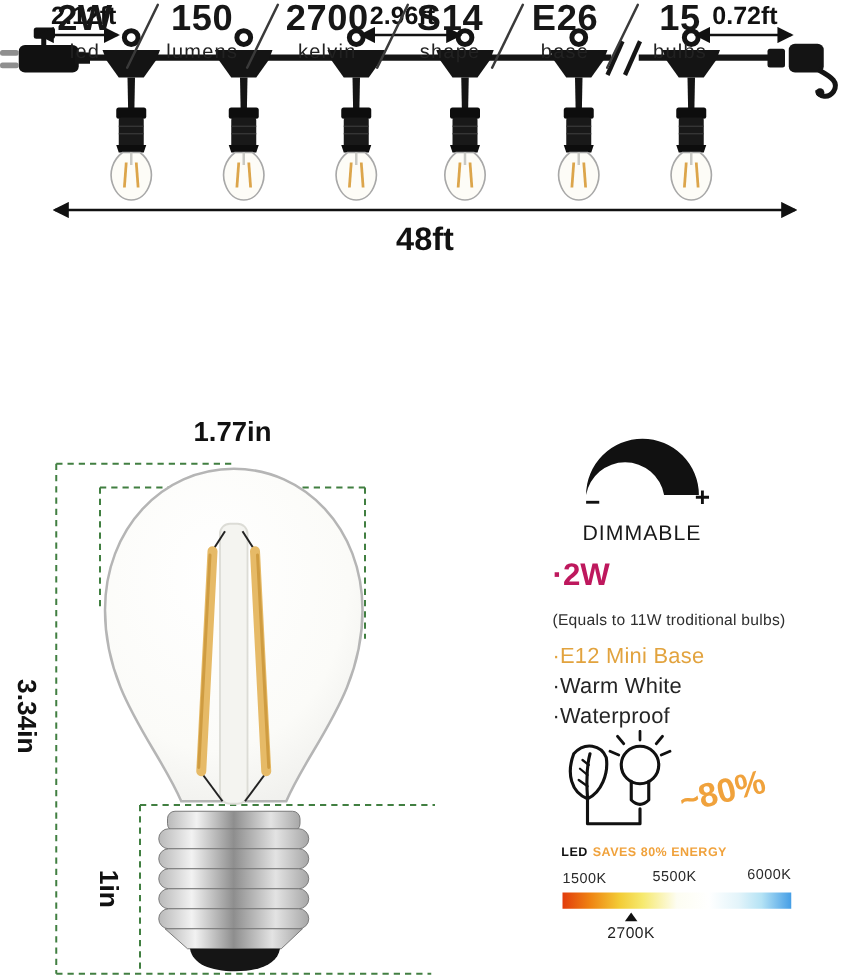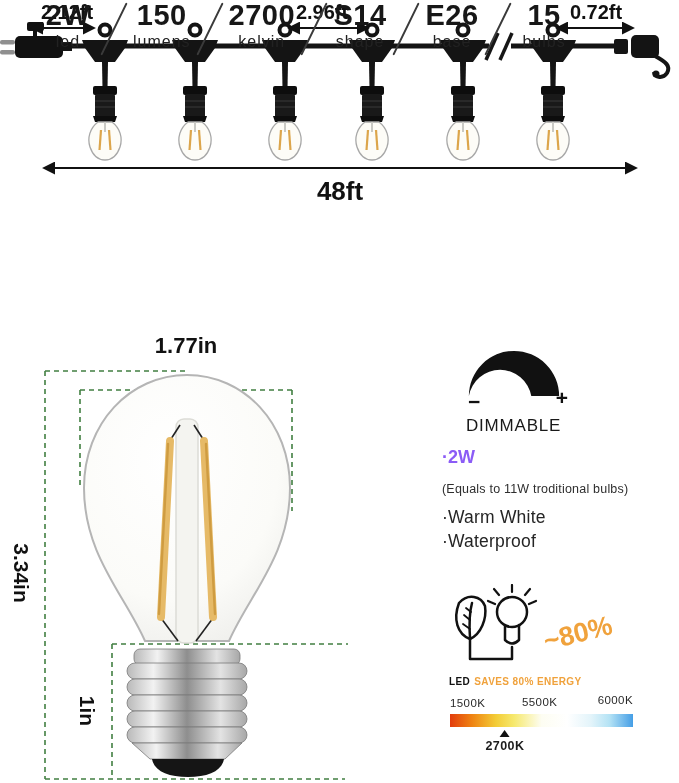--- a/index.html
+++ b/index.html
@@ -18,40 +18,40 @@
 
   
   .right-col{left:437px;top:0;width:242px;height:783px;}
   .dimmable{left:29px;top:346px;width:104px;}
   .dim-signs{position:relative;width:96px;height:0;}
   .dim-minus{position:absolute;left:2px;top:-14px;font-size:21px;font-weight:700;color:#111;}
   .dim-plus{position:absolute;right:-6px;top:-18px;font-size:21px;font-weight:700;color:#111;}
   .dim-label{font-size:17px;letter-spacing:.8px;color:#191919;margin-top:12px;}
 
   .features{left:5px;top:448px;width:235px;}
-  .feat-wattage{font-size:18px;font-weight:700;color:#8b5cf6;line-height:1;}
+  .feat-wattage{font-size:25px;font-weight:700;color:#be185d;line-height:1;}
   .feat-note{font-size:12.5px;color:#2e2e2e;margin-top:16px;letter-spacing:.2px;}
   .feat-list{margin-top:9px;}
   .feat-line{font-size:17.5px;color:#252525;line-height:24px;letter-spacing:.2px;}
   .feat-line.gold{color:#e2a33e;}
 
   .energy{left:8px;top:584px;width:230px;}
   .energy-caption{font-size:10px;font-weight:700;letter-spacing:.4px;margin-top:4px;margin-left:4px;}
   .energy-caption .black{color:#111;margin-right:4px;}
   .energy-caption .orange{color:#f0a23c;}
 
   .tempbar{left:13px;top:697px;width:183px;text-align:right;}
   .temp-labels{position:relative;height:15px;font-size:11.5px;color:#2a2a2a;letter-spacing:.4px;}
   .temp-label-left{position:absolute;left:0;top:0;}
   .temp-label-mid{position:absolute;left:49%;top:-1px;transform:translateX(-50%);}
   .temp-label-right{position:absolute;right:0;top:-3px;}
   .temp-gradient{width:183px;height:13px;margin-top:2px;}
   .pointer-wrap{position:absolute;top:33px;transform:translateX(-50%);display:flex;flex-direction:column;align-items:center;}
   .pointer-tri{width:0;height:0;border-left:5px solid transparent;border-right:5px solid transparent;border-bottom:7px solid #111;}
-  .pointer-label{font-size:12.5px;color:#1d1d1d;margin-top:2px;letter-spacing:.4px;font-weight:bold;}
+  .pointer-label{font-size:12.5px;color:#1d1d1d;margin-top:2px;letter-spacing:.4px;}
 
   svg text{font-family:"Liberation Sans","DejaVu Sans",sans-serif;}
 </style>
 </head>
 <body>
 
 <div class="canvas">
 
   <svg class="abs" style="left:0;top:0" width="679" height="212" viewBox="0 0 679 212">
     <defs>
@@ -219,20 +219,21 @@
         <span class="dim-minus">−</span>
         <span class="dim-plus">+</span>
       </div>
       <div class="dim-label">DIMMABLE</div>
     </div>
 
     <div class="abs features">
       <div class="feat-wattage">·2W</div>
       <div class="feat-note">(Equals to 11W troditional bulbs)</div>
       <div class="feat-list">
+        <div class="feat-line gold">·E12 Mini Base</div>
         <div class="feat-line">·Warm White</div>
         <div class="feat-line">·Waterproof</div>
       </div>
     </div>
 
     <div class="abs energy">
       <svg width="185" height="84" viewBox="0 0 185 84">
         <g stroke="#111" stroke-width="2.5" fill="none" stroke-linecap="round" stroke-linejoin="round">
           <path d="M25,55 C12,50 8,35 14,19 C23,9 36,12 40,22 C42,35 36,50 25,55 Z"></path>
           <path d="M25,54 C24,40 24,30 27,19"></path>

